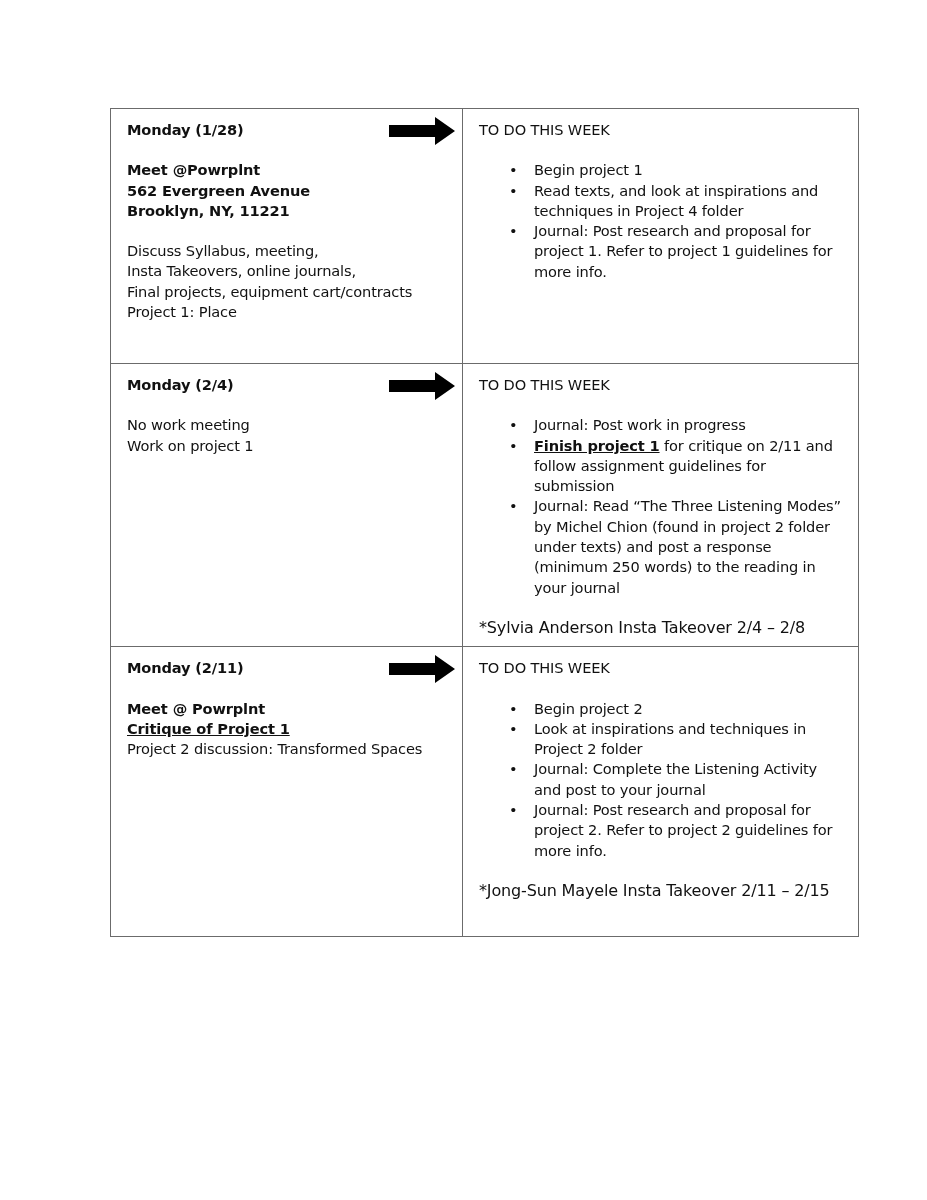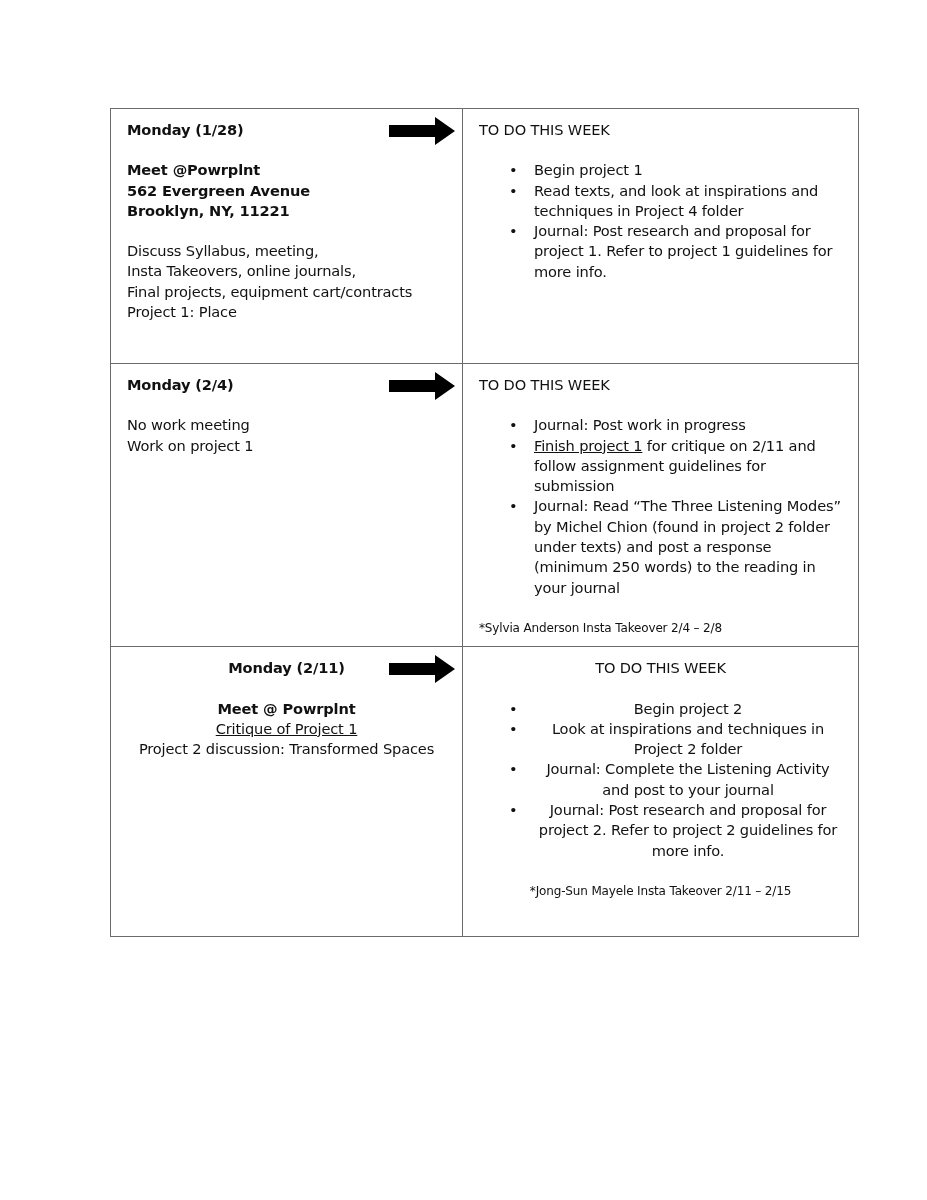--- a/index.html
+++ b/index.html
@@ -25,36 +25,36 @@
   .schedule-table td {
     border: 1.5px solid #6b6b6b;
     vertical-align: top;
     padding: 8px;
     position: relative;
   }
   .col-left { width: 352px; }
   .col-right { width: 396px; }
   .row1 td { height: 238px; }
   .row2 td { height: 262px; margin-left: 8px; }
-  .row3 td { height: 273px; text-align: center; }
+  .row3 td { height: 273px; }
 
   .cell-inner {
     padding: 3px 8px 0 8px;
     font-size: 14.6px;
     line-height: 20.3px;
     letter-spacing: -0.15px;
   }
   .day-heading {
     font-weight: bold;
     display: block;
   }
   .gap { height: 20px; }
   .bold-line { font-weight: bold; display: block; }
   .line { display: block; }
-  .underline { text-decoration: underline; }
+  .underline { text-decoration: underline; font-weight: bold; }
 
   .arrow {
     position: absolute;
     left: 278px;
     top: 8px;
     width: 66px;
     height: 28px;
   }
 
   .todo-heading {
@@ -69,21 +69,21 @@
   ul.todo-list li {
     position: relative;
     padding-left: 55px;
   }
   ul.todo-list li .bullet {
     position: absolute;
     left: 30px;
     top: 0;
   }
   .note {
-    font-size: 12px;
+    font-size: 16px;
     display: block;
     margin-top: 20px;
   }
 </style>
 </head>
 <body>
 
 <table class="schedule-table">
   <colgroup>
     <col class="col-left">

